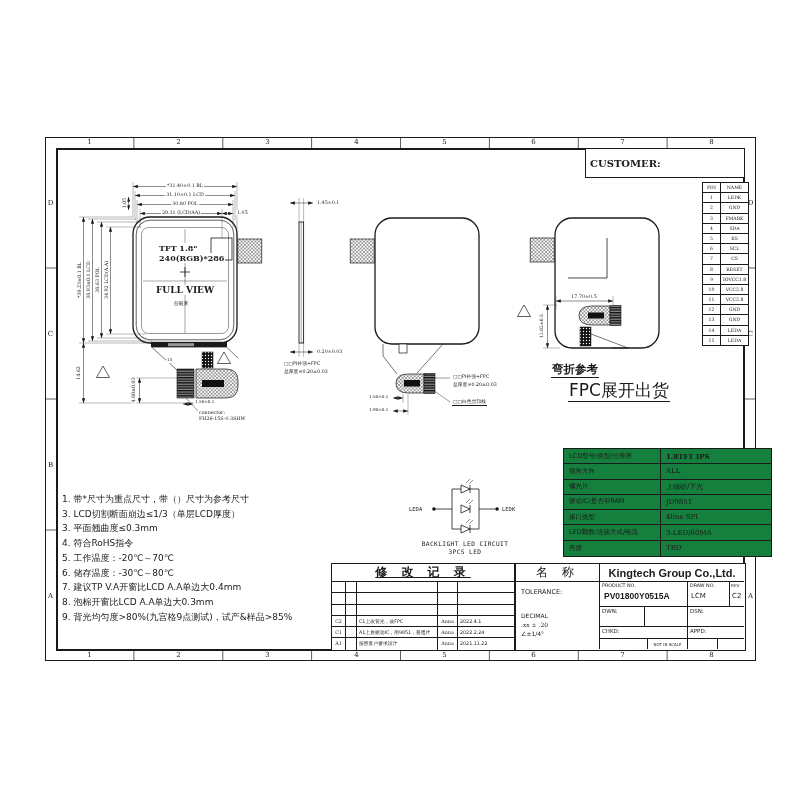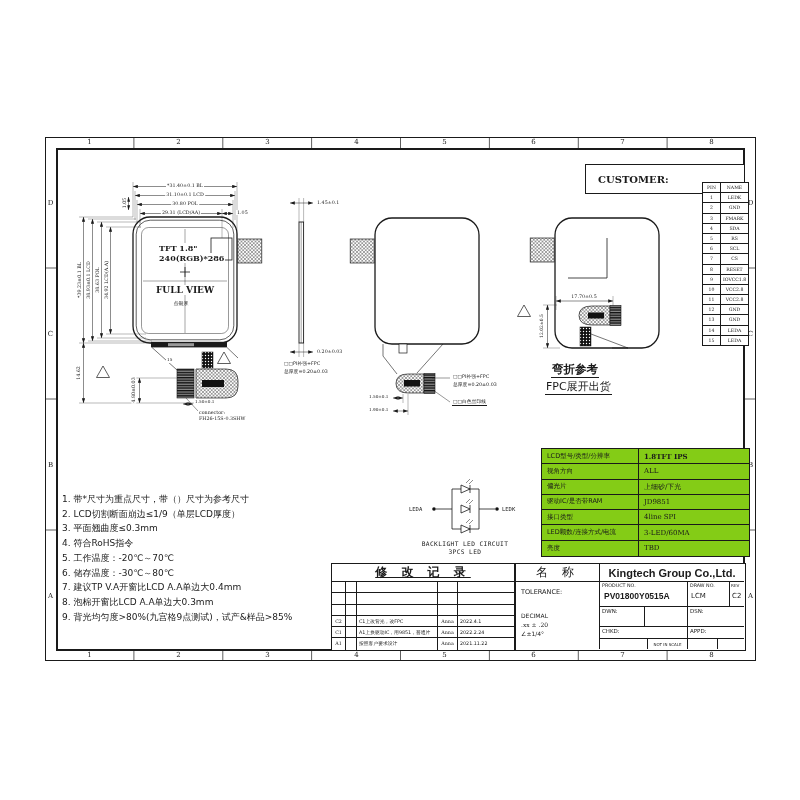--- a/index.html
+++ b/index.html
@@ -9,30 +9,30 @@
   .outer-frame{left:45px;top:137px;width:711px;height:524px;border:1px solid #1a1a1a;box-sizing:border-box;}
   .inner-frame{left:56px;top:148px;width:689px;height:503px;border:2px solid #1a1a1a;box-sizing:border-box;}
   .fnum{position:absolute;width:89px;height:11px;text-align:center;font:7px "DejaVu Serif",serif;line-height:11px;}
   .flet{position:absolute;width:11px;height:131px;display:flex;align-items:center;justify-content:center;font:7px "DejaVu Serif",serif;}
   
   .lbl{position:absolute;font:4.8px "DejaVu Serif",serif;white-space:nowrap;background:#fff;padding:0 1px;line-height:1.1;}
   .cjk{font-family:"DejaVu Sans",sans-serif;background:transparent;}
   .cx{transform:translateX(-50%);}
   .rot{transform:translate(-50%,-50%) rotate(-90deg);text-align:center;}
   
-  .customer-box{left:585px;top:164px;width:160px;height:30px;border:1.5px solid #1a1a1a;box-sizing:border-box;
-    display:flex;align-items:center;padding-left:12px;font:bold 10px "DejaVu Serif",serif;background:#fff;}
+  .customer-box{left:585px;top:148px;width:160px;height:30px;border:1.5px solid #1a1a1a;box-sizing:border-box;
+    display:flex;align-items:center;padding-left:4px;font:bold 10px "DejaVu Serif",serif;background:#fff;}
   
   .pintab{left:702px;top:182px;width:45px;border:1px solid #1a1a1a;background:#fff;
     display:grid;grid-template-columns:18px 1fr;font:4.6px "DejaVu Serif",serif;text-align:center;}
   .pintab div{height:9.2px;line-height:9.2px;border-bottom:.5px solid #1a1a1a;overflow:hidden;}
   .pintab div:nth-child(odd){border-right:.5px solid #1a1a1a;}
   .pintab div:nth-last-child(-n+2){border-bottom:none;}
   
-  .spectab{left:541px;top:448px;width:209px;height:109px;border:1.5px solid #1a1a1a;box-sizing:border-box;background:#84cc16;
+  .spectab{left:563px;top:448px;width:209px;height:109px;border:1.5px solid #1a1a1a;box-sizing:border-box;background:#15803d;
     display:grid;grid-template-columns:97px 1fr;grid-auto-rows:1fr;}
   .spectab .sc{border-bottom:.8px solid #1a1a1a;display:flex;align-items:center;padding-left:5px;font-size:6.5px;overflow:hidden;}
   .spectab .sc.l{border-right:.8px solid #1a1a1a;}
   .spectab .sc.v{font-family:"DejaVu Serif",serif;font-size:7px;}
   .spectab .sc.last{border-bottom:none;}
   
   .techreq{left:62px;top:492px;width:272px;font-size:9px;line-height:14.7px;}
   .techreq .t{font-weight:bold;}
   
   .revtab{left:331px;top:563px;width:184px;height:88px;border:1.5px solid #1a1a1a;box-sizing:border-box;background:#fff;}
@@ -340,21 +340,21 @@
 
 <div class="lbl cjk" style="left:452px;top:374px;font-size:4.8px">□□PI补强+FPC</div>
 <div class="lbl cjk" style="left:452px;top:382px;font-size:4.8px">总厚度=0.20±0.03</div>
 <div class="lbl cjk underl" style="left:452px;top:399px;font-size:4.8px">□□白色丝印线</div>
 <div class="lbl" style="left:368px;top:395px;font-size:4.2px">1.50±0.1</div>
 <div class="lbl" style="left:368px;top:408px;font-size:4.2px">1.90±0.1</div>
 
 <div class="lbl cx" style="left:584px;top:294px">17.70±0.5</div>
 <div class="lbl rot" style="left:542px;top:326px;font-size:4.5px">12.02±0.5</div>
 <div class="lbl cjk underl" style="left:551px;top:363px;font-size:11.5px;font-weight:bold">弯折参考</div>
-<div class="lbl cjk underl" style="left:545px;top:381px;font-size:11px">FPC展开出货</div>
+<div class="lbl cjk underl" style="left:568px;top:381px;font-size:17px">FPC展开出货</div>
 
 <div class="lbl ledlbl" style="left:408px;top:506px">LEDA</div>
 <div class="lbl ledlbl" style="left:501px;top:506px">LEDK</div>
 <div class="lbl ledcap cx" style="left:465px;top:540px">BACKLIGHT LED CIRCUIT</div>
 <div class="lbl ledcap cx" style="left:465px;top:548px">3PCS LED</div>
 
 <div class="abs spectab">
   <div class="sc l cjk">LCD型号/类型/分辨率</div>
     <div class="sc v" style="font-weight:bold">1.8TFT IPS</div>
   <div class="sc l cjk">视角方向</div>
@@ -366,21 +366,21 @@
   <div class="sc l cjk">接口类型</div>
     <div class="sc v">4line SPI</div>
   <div class="sc l cjk">LED颗数/连接方式/电流</div>
     <div class="sc v">3-LED/60MA</div>
   <div class="sc l cjk last">亮度</div>
     <div class="sc v last">TBD</div>
 </div>
 
 <div class="abs techreq">
   <div>1.  带*尺寸为重点尺寸，带（）尺寸为参考尺寸</div>
-  <div>2.  LCD切割断面崩边≤1/9（单层LCD厚度）</div>
+  <div>3.  LCD切割断面崩边≤1/3（单层LCD厚度）</div>
   <div>3.  平面翘曲度≤0.3mm</div>
   <div>4.  符合RoHS指令</div>
   <div>5.  工作温度：-20℃～70℃</div>
   <div>6.  储存温度：-30℃～80℃</div>
   <div>7.  建议TP V.A开窗比LCD A.A单边大0.4mm</div>
   <div>8.  泡棉开窗比LCD A.A单边大0.3mm</div>
   <div>9.  背光均匀度&gt;80%(九宫格9点测试)，试产&amp;样品&gt;85%</div>
 </div>
 
 <div class="abs revtab">

